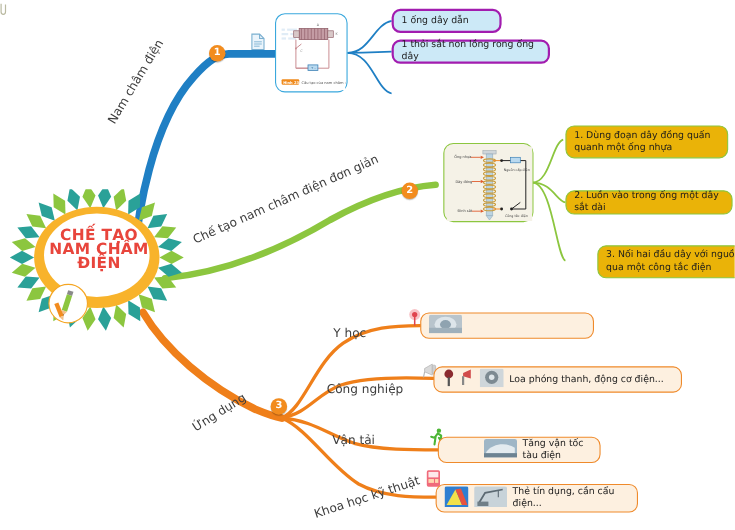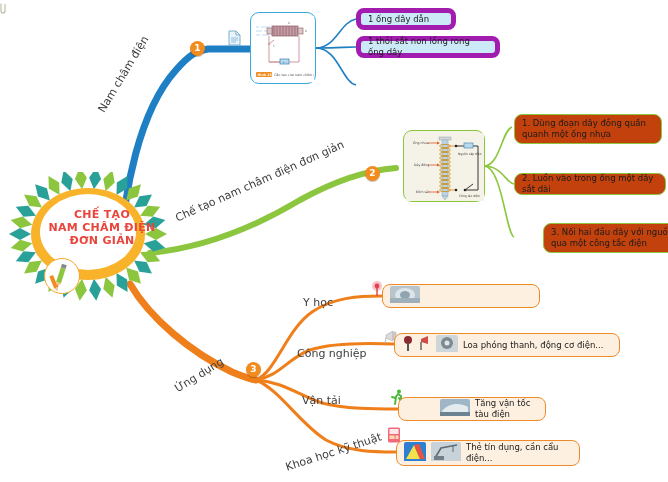--- a/index.html
+++ b/index.html
@@ -27,26 +27,26 @@
   
   .center-node {
     position: absolute;
     left: 8px;
     top: 172px;
     width: 160px;
     height: 135px;
   }
   .center-label {
     position: absolute;
-    left: 38px;
+    left: 26px;
     top: 36px;
     width: 112px;
     text-align: center;
     color: #e8453c;
-    font-size: 11px;
+    font-size: 14px;
     font-weight: bold;
     line-height: 13px;
     letter-spacing: 0.3px;
   }
   .pencil-badge {
     position: absolute;
     left: 36px;
     top: 86px;
     width: 34px;
     height: 34px;
@@ -96,25 +96,25 @@
     box-sizing: border-box;
     border-radius: 8px;
     display: flex;
     align-items: center;
     font-size: 8.5px;
     line-height: 11px;
     color: #1b1b1b;
   }
   .box-blue {
     background: #cce9f7;
-    border: 5px solid #a21caf;
+    border: 2px solid #a21caf;
     padding: 4px 7px;
   }
   .box-green {
-    background: #c2410c;
+    background: #eab308;
     border: 1px solid #8cc63f;
     padding: 4px 7px;
   }
   .box-orange {
     background: #fdf0e0;
     border: 1px solid #ef8a2b;
     padding: 3px 7px;
   }
   .img-frame-blue {
     position: absolute;
@@ -218,21 +218,20 @@
             <polygon points="0,-13 6,0 0,13 -6,0" fill="#8cc63f" transform="translate(142.12109111969687,39.22274798775519) rotate(426) scale(1,0.85)"></polygon>
             <polygon points="0,-13 6,0 0,13 -6,0" fill="#2aa198" transform="translate(146.5140368498988,50.35694531420545) rotate(438) scale(1,0.85)"></polygon>
           </g>
       </g>
       <ellipse cx="80" cy="62" rx="57" ry="46" fill="#f8b32b"></ellipse>
       <ellipse cx="80" cy="60" rx="48" ry="38" fill="#ffffff"></ellipse>
     </svg>
     <div class="center-label">
       <div>CHẾ TẠO</div>
       <div>NAM CHÂM ĐIỆN</div>
-      <div>ĐƠN GIẢN</div>
     </div>
     <div class="pencil-badge">
       <svg width="32" height="32" viewBox="0 0 32 32">
         <g transform="rotate(18 16 16)">
           <rect x="13.5" y="5" width="5" height="4" fill="#8a8a8a"></rect>
           <rect x="13.5" y="9" width="5" height="15" fill="#8cc63f"></rect>
           <polygon points="13.5,24 18.5,24 16,29" fill="#f2c08a"></polygon>
           <polygon points="15,27.5 17,27.5 16,29" fill="#333"></polygon>
         </g>
         <g transform="rotate(-22 14 20)">

